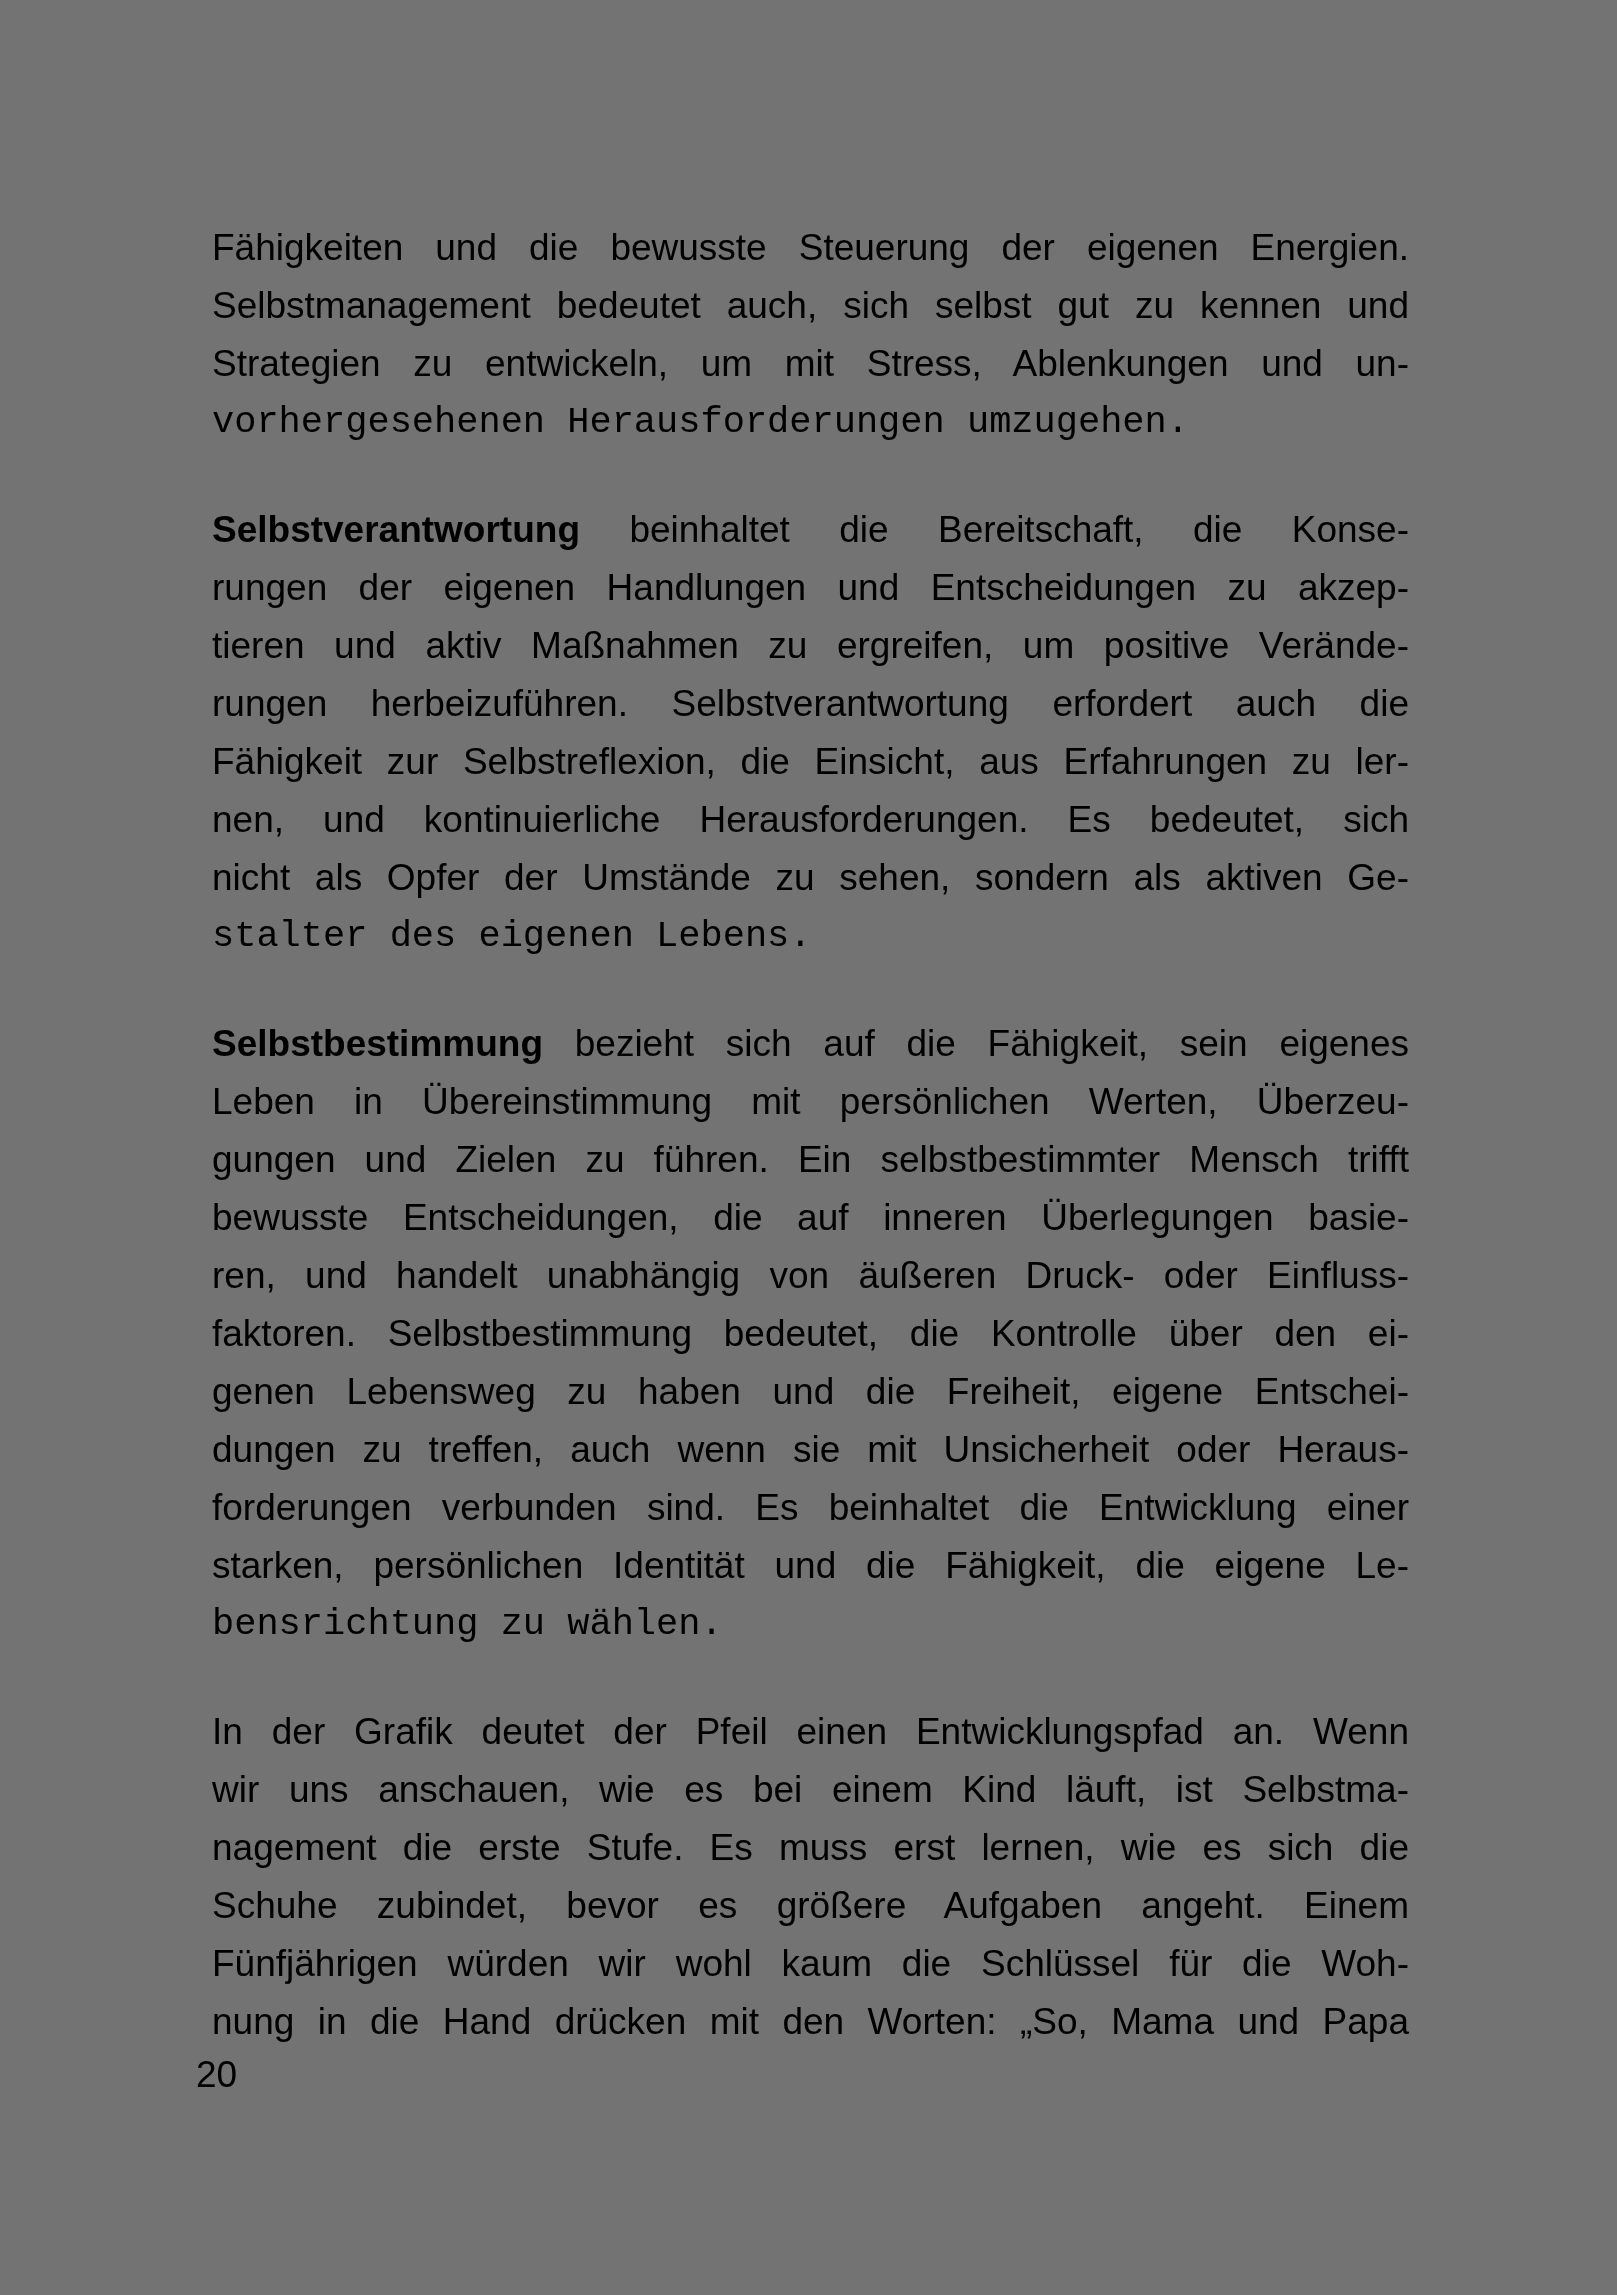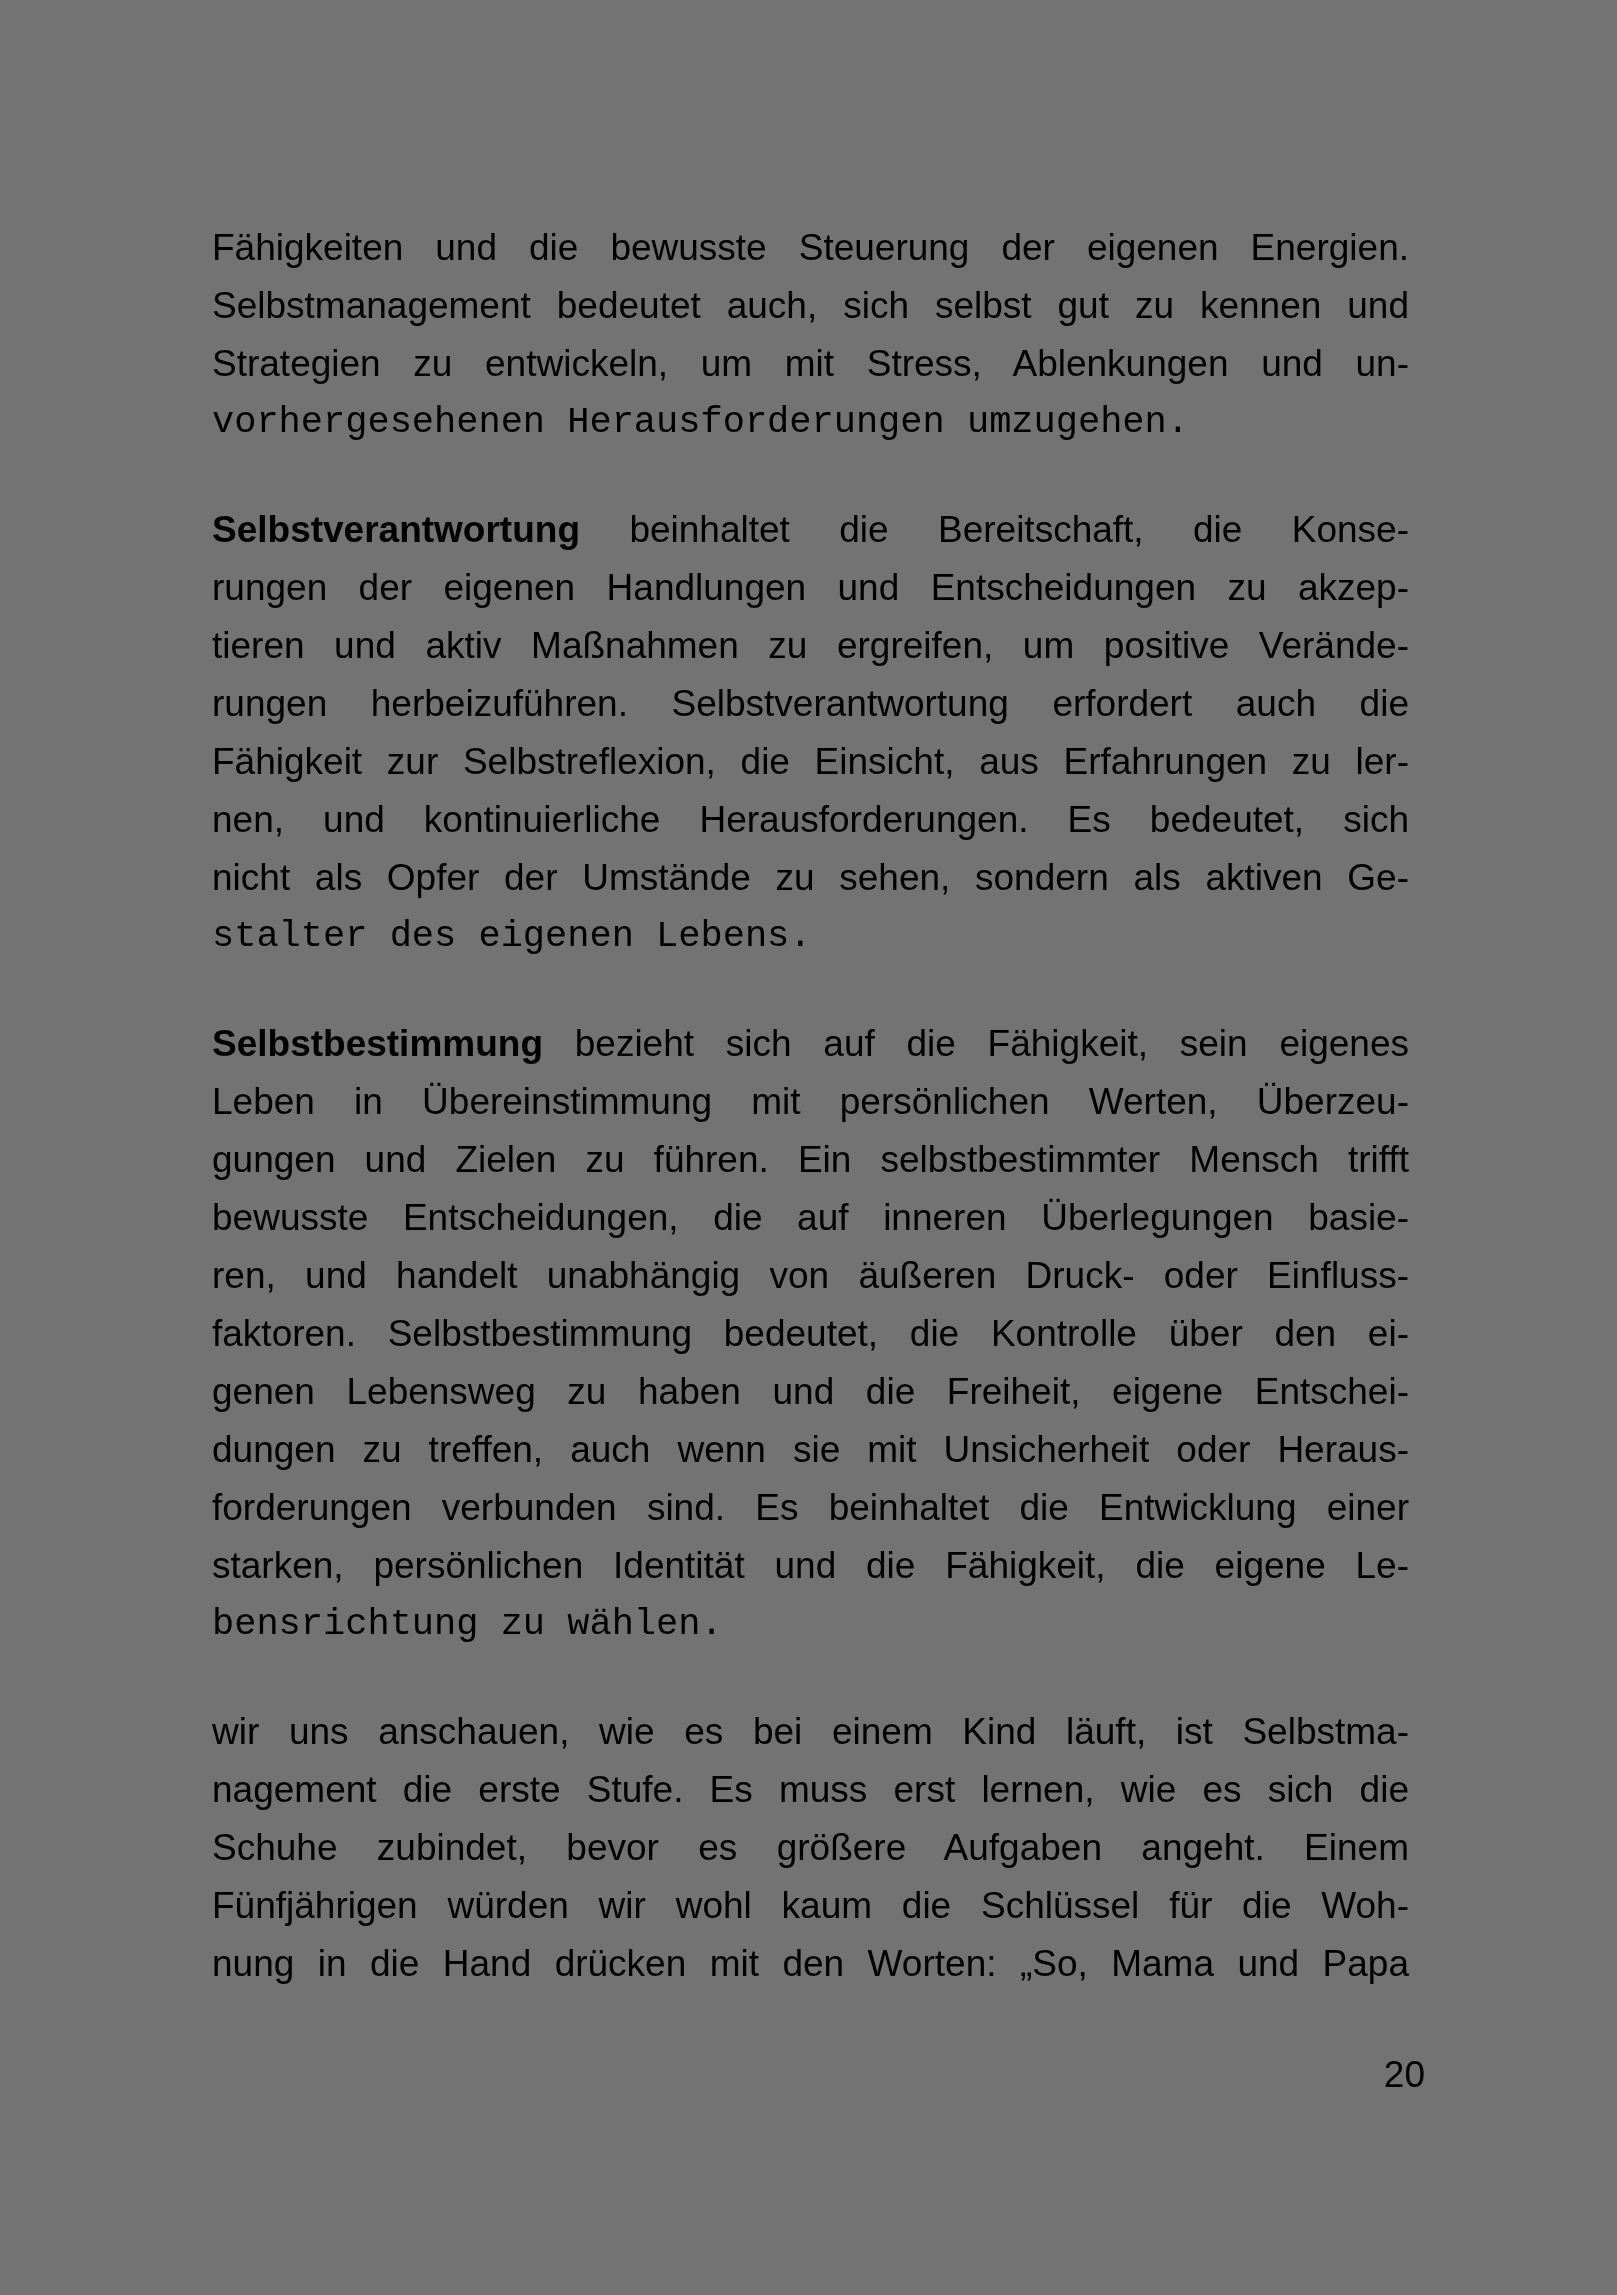--- a/index.html
+++ b/index.html
@@ -42,26 +42,26 @@
     white-space: normal;
   }
   .ln.last {
     text-align-last: left;
     font-family: Liberation Mono, monospace;
     -moz-text-align-last: left;
   }
   .lead { font-weight: bold; }
   .page-number {
     position: absolute;
-    left: 228px;
+    left: 196px;
     top: 2046px;
     width: 1197px;
     font-size: 37px;
     line-height: 58px;
-    text-align: right;
+    text-align: left;
   }
 </style>
 </head>
 <body>
 
 <div class="page">
   <main class="text-block">
 
     <p class="para">
       <span class="ln">Fähigkeiten und die bewusste Steuerung der eigenen Energien.</span>
@@ -89,20 +89,21 @@
       <span class="ln">ren, und handelt unabhängig von äußeren Druck- oder Einfluss-</span>
       <span class="ln">faktoren. Selbstbestimmung bedeutet, die Kontrolle über den ei-</span>
       <span class="ln">genen Lebensweg zu haben und die Freiheit, eigene Entschei-</span>
       <span class="ln">dungen zu treffen, auch wenn sie mit Unsicherheit oder Heraus-</span>
       <span class="ln">forderungen verbunden sind. Es beinhaltet die Entwicklung einer</span>
       <span class="ln">starken, persönlichen Identität und die Fähigkeit, die eigene Le-</span>
       <span class="ln last">bensrichtung zu wählen.</span>
     </p>
 
     <p class="para">
+      <span class="ln">In der Grafik deutet der Pfeil einen Entwicklungspfad an. Wenn</span>
       <span class="ln">wir uns anschauen, wie es bei einem Kind läuft, ist Selbstma-</span>
       <span class="ln">nagement die erste Stufe. Es muss erst lernen, wie es sich die</span>
       <span class="ln">Schuhe zubindet, bevor es größere Aufgaben angeht. Einem</span>
       <span class="ln">Fünfjährigen würden wir wohl kaum die Schlüssel für die Woh-</span>
       <span class="ln">nung in die Hand drücken mit den Worten: „So, Mama und Papa</span>
     </p>
 
   </main>
 
   <div class="page-number">20</div>

